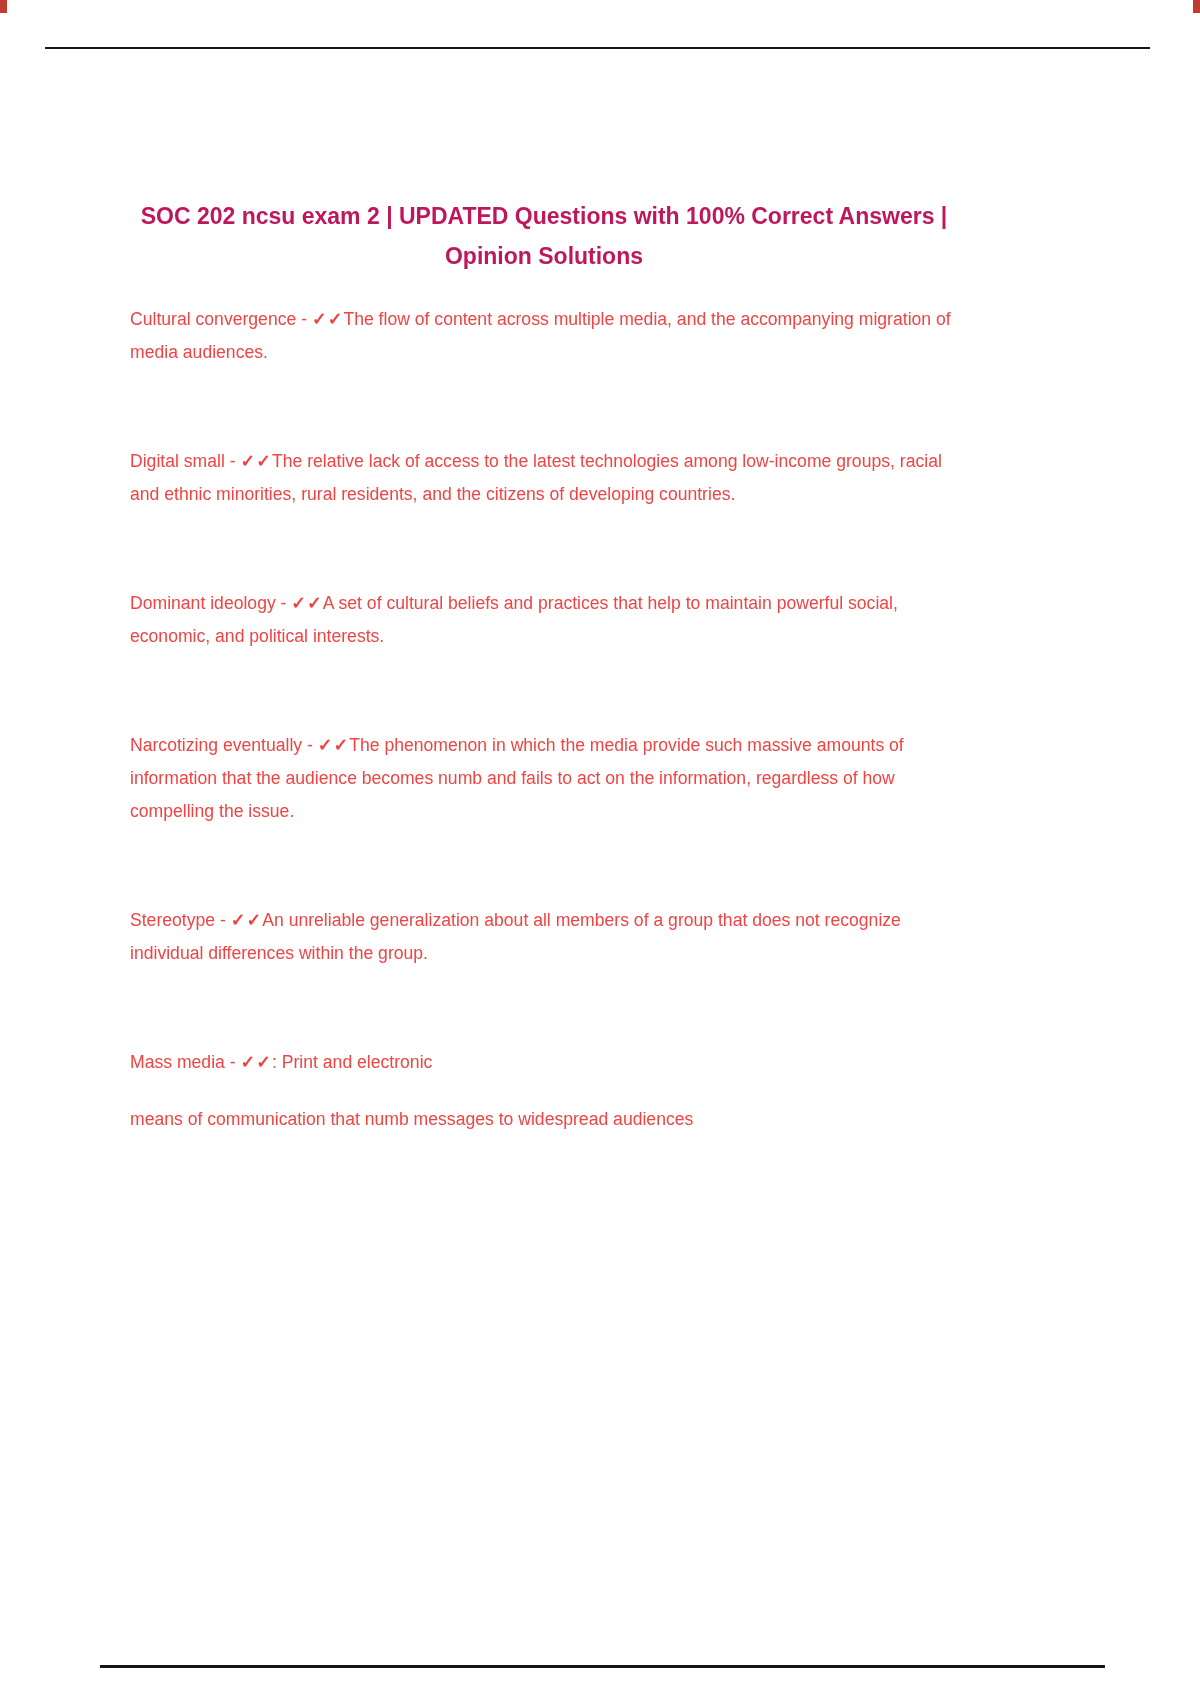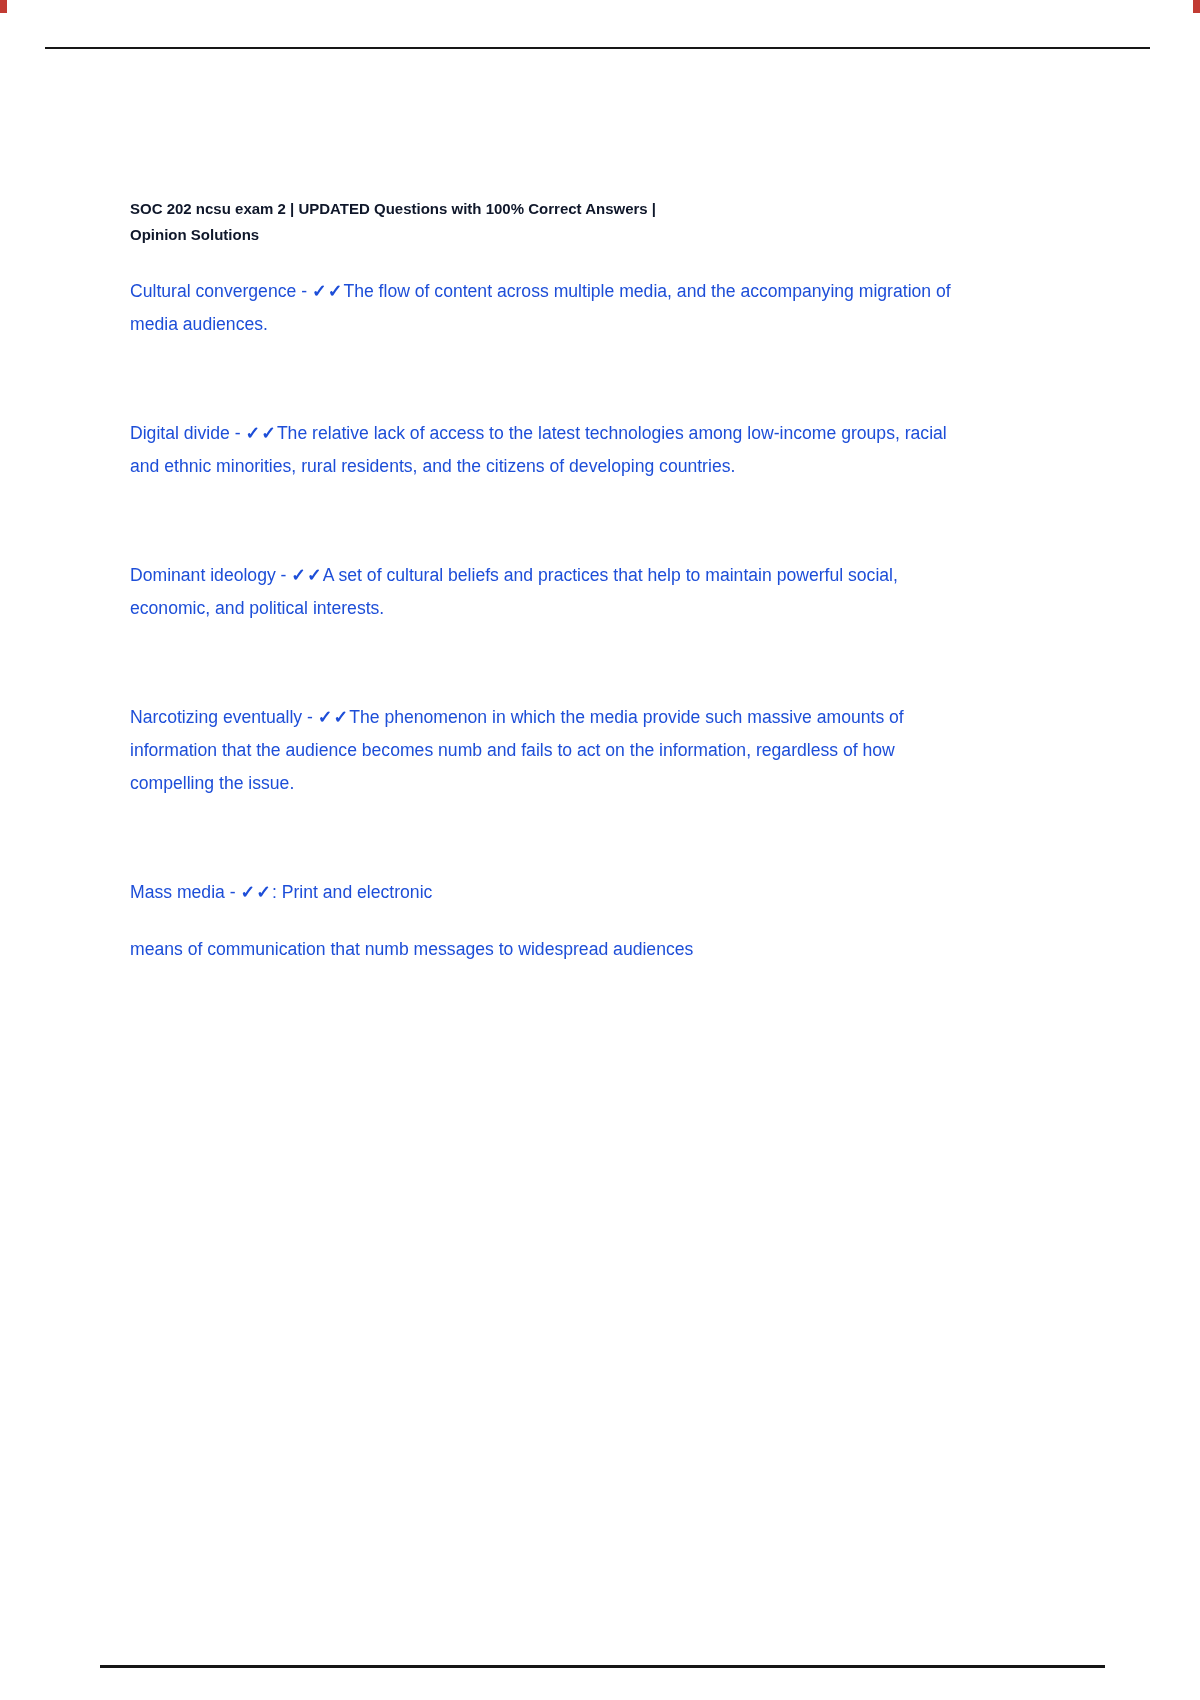--- a/index.html
+++ b/index.html
@@ -41,34 +41,35 @@
   }
   .corner-left { left: 0; }
   .corner-right { right: 0; }
   .content {
     position: absolute;
     left: 130px;
     top: 196px;
     width: 828px;
   }
   .title {
-    font-size: 15px;
+    font-size: 23px;
     font-weight: bold;
-    color: #0f172a;
+    color: #be185d;
+    text-align: center;
     line-height: 1.75;
   }
   .entries {
     margin-top: 26px;
   }
   .entry {
     font-size: 17.6px;
     line-height: 1.88;
     margin: 0;
     margin-top: 76px;
-    color: #1d4ed8;
+    color: #ef4444;
   }
   .entry.first { margin-top: 0; }
   .entry.tight { margin-top: 24px; }
   .check {
     font-weight: 600;
     letter-spacing: 1px;
   }
 </style>
 </head>
 <body>
@@ -80,29 +81,30 @@
 
   <div class="content">
     <div class="title">
       <div>SOC 202 ncsu exam 2 | UPDATED Questions with 100% Correct Answers |</div>
       <div>Opinion Solutions</div>
     </div>
 
     <div class="entries">
       <p class="entry first"><span>Cultural convergence - </span><span class="check">✓✓</span><span>The flow of content across multiple media, and the accompanying migration of media audiences.</span></p>
 
-      <p class="entry"><span>Digital divide - </span><span class="check">✓✓</span><span>The relative lack of access to the latest technologies among low-income groups, racial and ethnic minorities, rural residents, and the citizens of developing countries.</span></p>
+      <p class="entry"><span>Digital small - </span><span class="check">✓✓</span><span>The relative lack of access to the latest technologies among low-income groups, racial and ethnic minorities, rural residents, and the citizens of developing countries.</span></p>
 
       <p class="entry"><span>Dominant ideology - </span><span class="check">✓✓</span><span>A set of cultural beliefs and practices that help to maintain powerful social, economic, and political interests.</span></p>
 
 
 
       <p class="entry"><span>Narcotizing eventually - </span><span class="check">✓✓</span><span>The phenomenon in which the media provide such massive amounts of information that the audience becomes numb and fails to act on the information, regardless of how compelling the issue.</span></p>
 
 
+      <p class="entry"><span>Stereotype - </span><span class="check">✓✓</span><span>An unreliable generalization about all members of a group that does not recognize individual differences within the group.</span></p>
 
       <p class="entry"><span>Mass media - </span><span class="check">✓✓</span><span>: Print and electronic</span></p>
 
       <p class="entry tight"><span></span><span class="check"></span><span>means of communication that numb messages to widespread audiences</span></p>
     </div>
   </div>
 
   <div class="rule rule-bottom"></div>
 </div>
 

